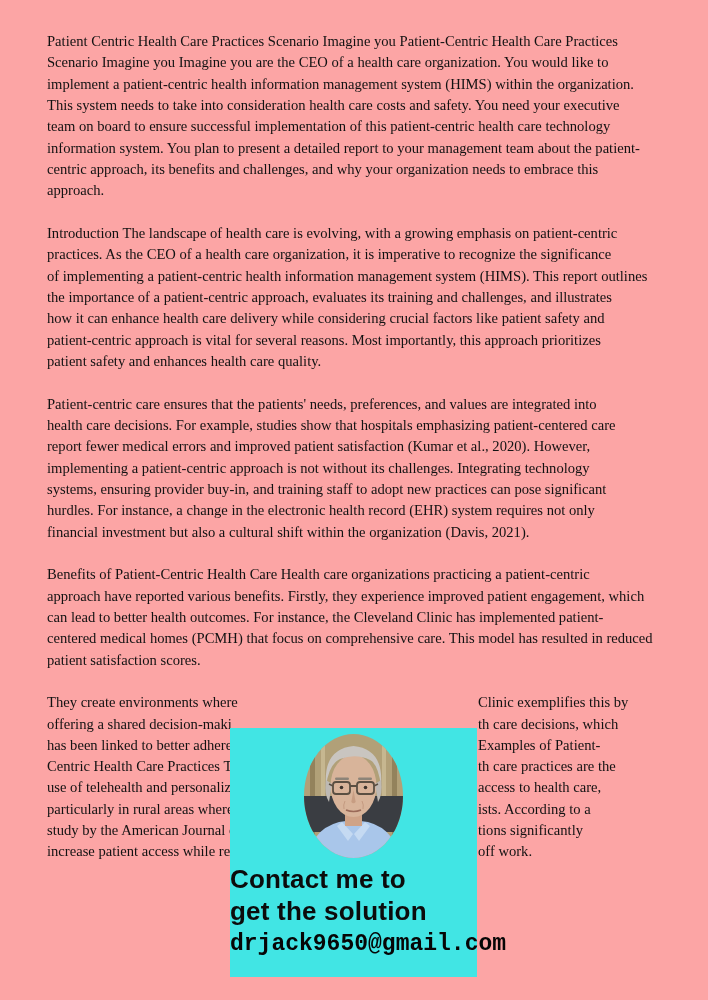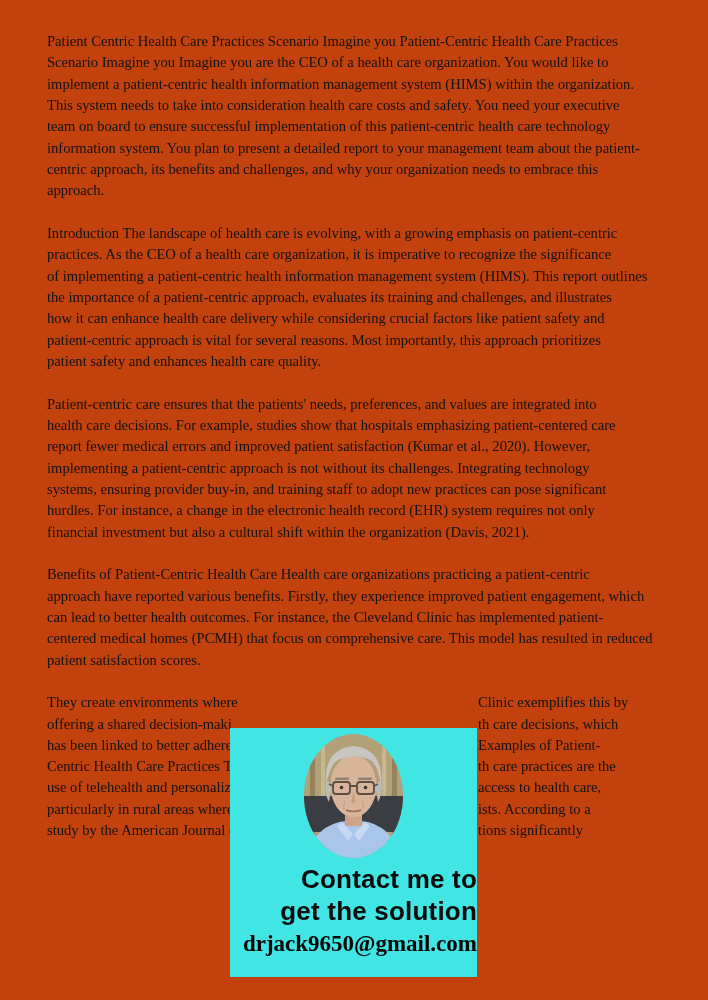--- a/index.html
+++ b/index.html
@@ -1,21 +1,21 @@
 <!DOCTYPE html>
 <html><head>
 <meta charset="utf-8">
 <style>
   * { margin: 0; padding: 0; box-sizing: border-box; }
   html, body { background: #ffffff; }
   .page {
     position: relative;
     width: 708px;
     height: 1000px;
-    background: #c2410c;
+    background: #fca5a5;
     overflow: hidden;
     font-family: "Liberation Serif", serif;
     padding-left: 43px;
   }
   .doc {
     position: absolute;
     left: 47px;
     top: 31px;
     width: 616px;
     font-size: 14.6px;
@@ -26,39 +26,39 @@
   .line { white-space: nowrap; height: 21.33px; }
   .para-split .line { position: relative; }
   .frag-left { white-space: nowrap; }
   .frag-right { position: absolute; left: 431px; top: 0; white-space: nowrap; }
   .overlay {
     position: absolute;
     left: 230px;
     top: 728px;
     width: 247px;
     height: 249px;
-    text-align: right;
+    text-align: left;
   }
   .portrait {
     display: block;
     margin: 6px auto 0 auto;
     width: 99px;
     height: 124px;
   }
   .contact-text {
     font-family: "Liberation Sans", sans-serif;
     font-weight: bold;
     font-size: 26px;
     line-height: 32px;
     color: #0c0c0c;
     letter-spacing: 0.2px;
   }
   .contact-text.first { margin-top: 5px; }
   .email {
-    font-family: Liberation Serif, serif;
+    font-family: Liberation Mono, monospace;
     font-weight: bold;
     font-size: 23px;
     line-height: 28px;
     margin-top: 3px;
     color: #060606;
   }
 </style>
 </head>
 <body>
 
@@ -101,20 +101,21 @@
         <div class="line">patient satisfaction scores.</div>
       </div>
     <div class="para para-split">
         <div class="line"><span class="frag-left">They create environments where</span><span class="frag-right">Clinic exemplifies this by</span></div>
         <div class="line"><span class="frag-left">offering a shared decision-maki</span><span class="frag-right">th care decisions, which</span></div>
         <div class="line"><span class="frag-left">has been linked to better adhere</span><span class="frag-right">Examples of Patient-</span></div>
         <div class="line"><span class="frag-left">Centric Health Care Practices T</span><span class="frag-right">th care practices are the</span></div>
         <div class="line"><span class="frag-left">use of telehealth and personaliz</span><span class="frag-right">access to health care,</span></div>
         <div class="line"><span class="frag-left">particularly in rural areas where</span><span class="frag-right">ists. According to a</span></div>
         <div class="line"><span class="frag-left">study by the American Journal o</span><span class="frag-right">tions significantly</span></div>
+        <div class="line"><span class="frag-left">increase patient access while re</span><span class="frag-right">off work.</span></div>
       </div>
   </div>
 
   <div class="overlay" style="background-color: rgb(65, 229, 228);">
     <svg class="portrait" viewBox="0 0 99 124" xmlns="http://www.w3.org/2000/svg" aria-hidden="true">
       <defs>
         <clipPath id="pc">
             <ellipse cx="49.5" cy="62" rx="49.5" ry="62"></ellipse>
           </clipPath>
       </defs>

